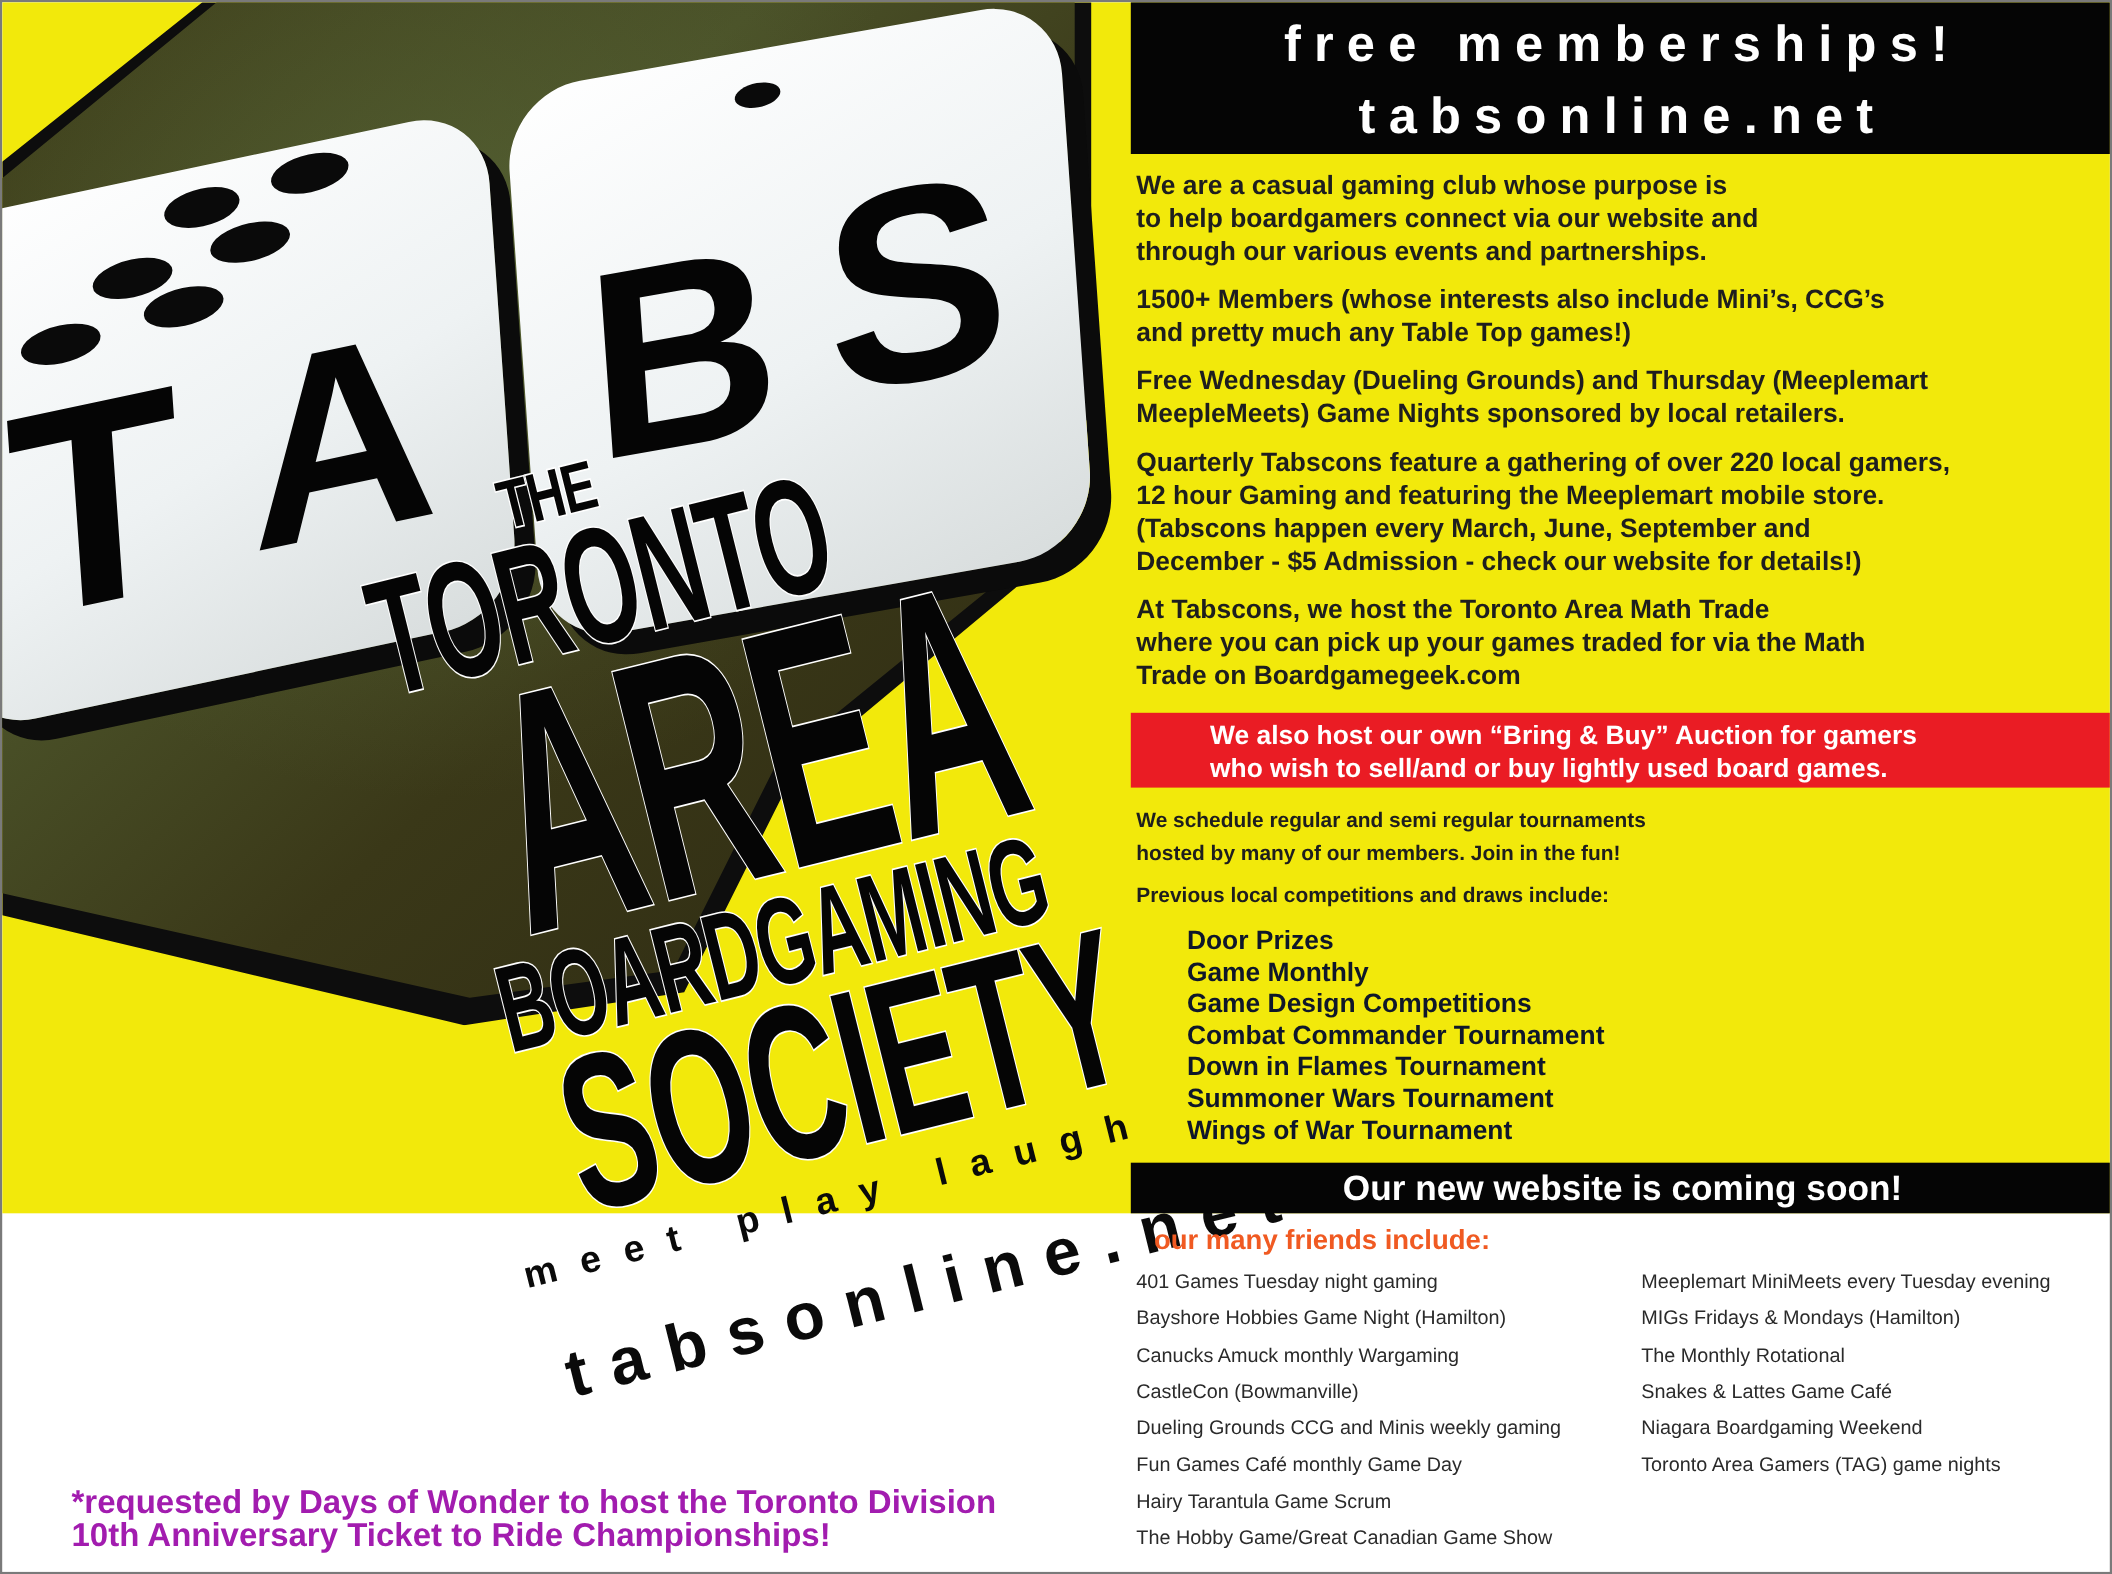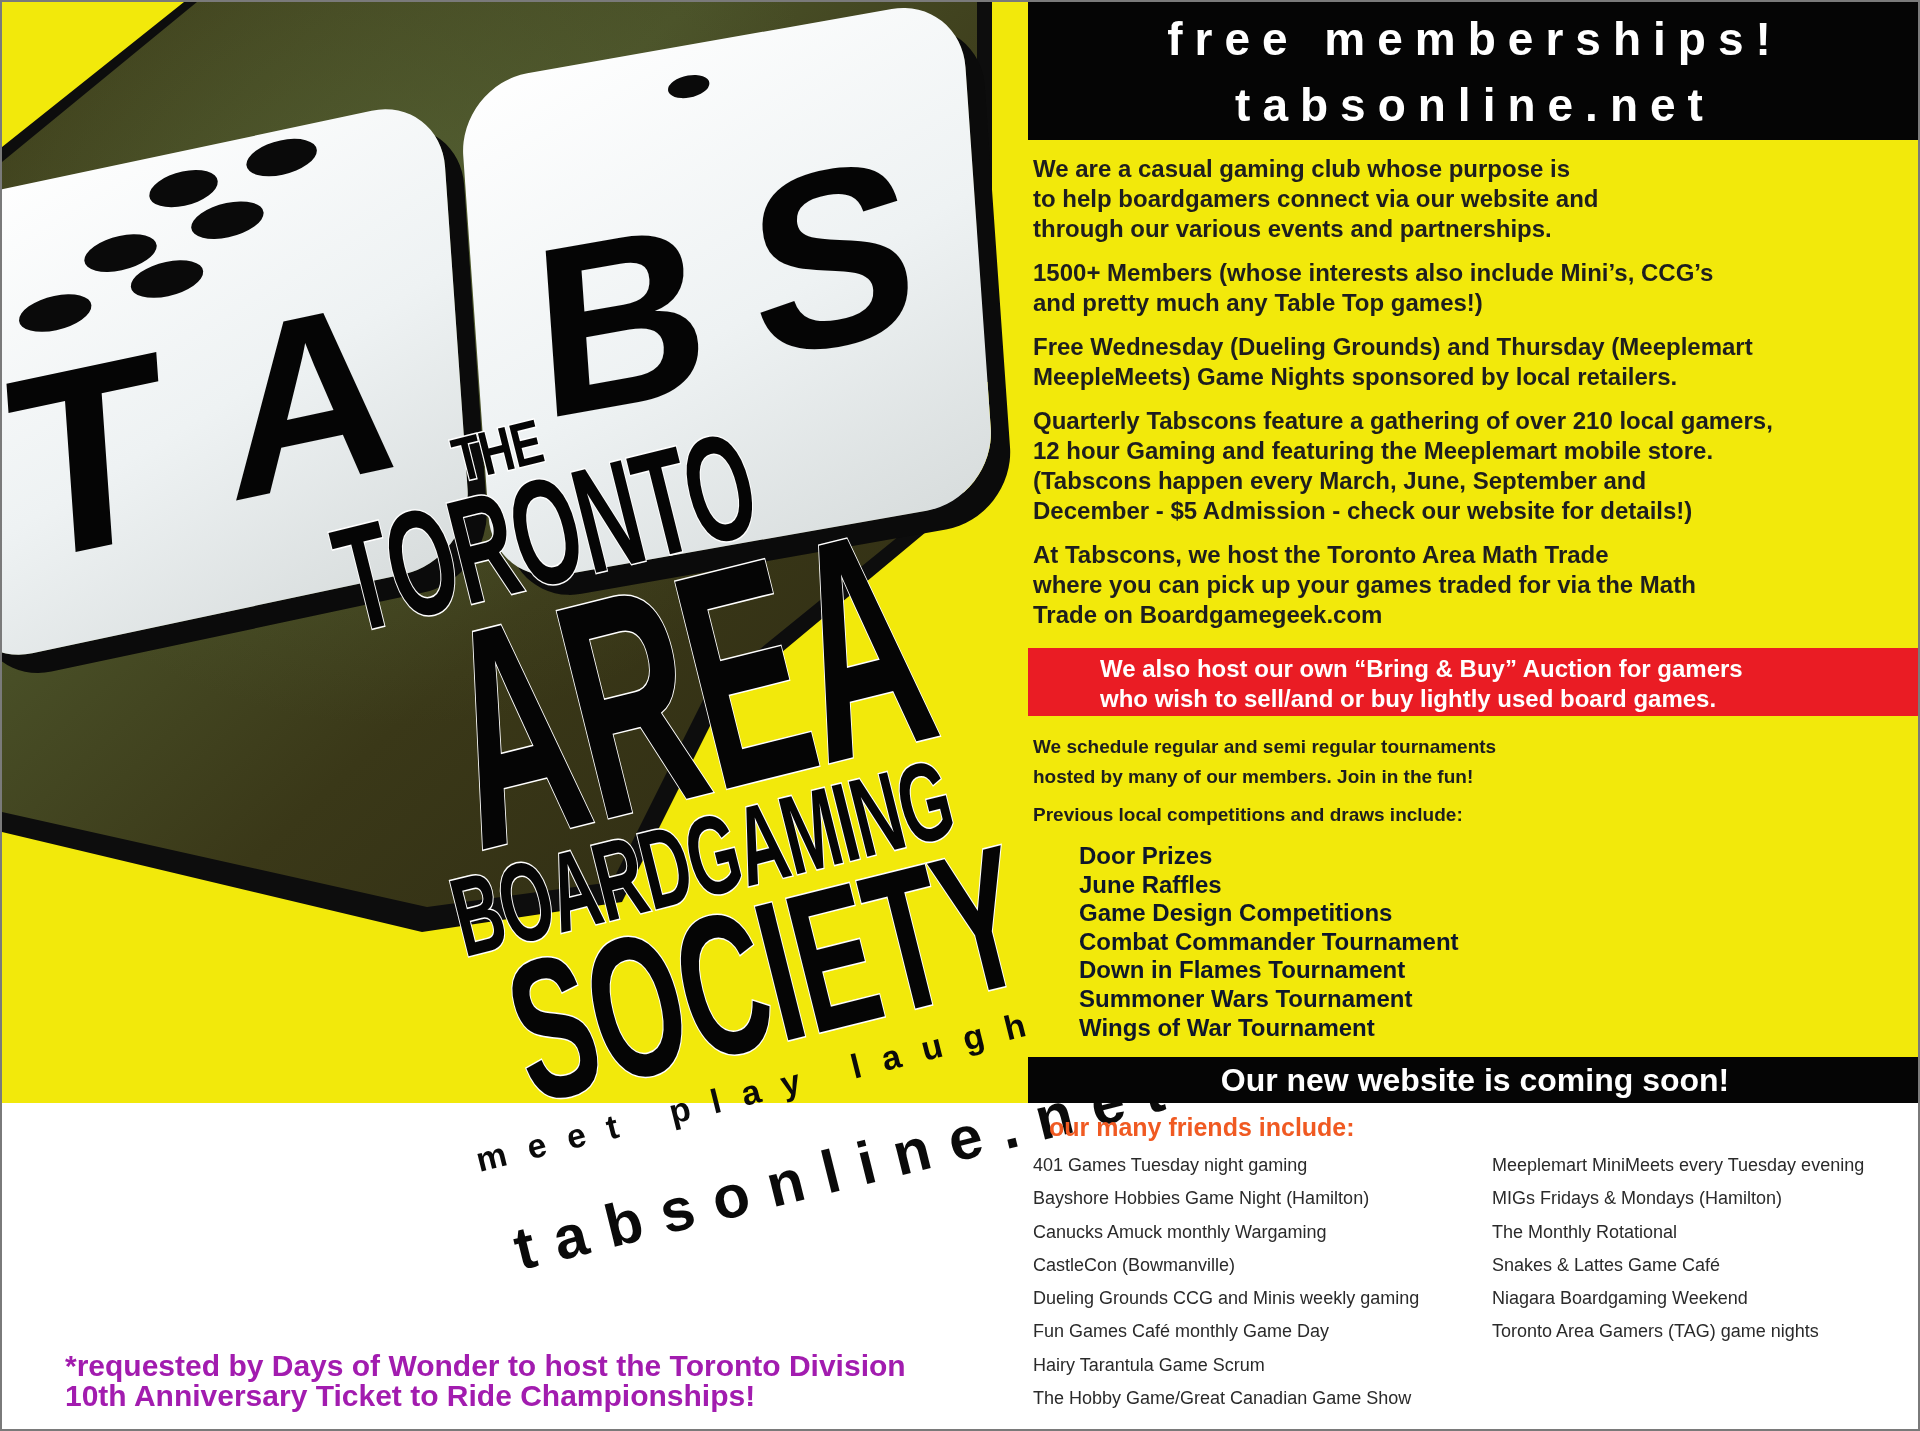--- a/index.html
+++ b/index.html
@@ -133,21 +133,21 @@
     </p>
     <p>
       <span class="line">1500+ Members (whose interests also include Mini’s, CCG’s</span>
       <span class="line">and pretty much any Table Top games!)</span>
     </p>
     <p>
       <span class="line">Free Wednesday (Dueling Grounds) and Thursday (Meeplemart</span>
       <span class="line">MeepleMeets) Game Nights sponsored by local retailers.</span>
     </p>
     <p>
-      <span class="line">Quarterly Tabscons feature a gathering of over 210 local gamers,</span>
+      <span class="line">Quarterly Tabscons feature a gathering of over 220 local gamers,</span>
       <span class="line">12 hour Gaming and featuring the Meeplemart mobile store.</span>
       <span class="line">(Tabscons happen every March, June, September and</span>
       <span class="line">December - $5 Admission - check our website for details!)</span>
     </p>
     <p>
       <span class="line">At Tabscons, we host the Toronto Area Math Trade</span>
       <span class="line">where you can pick up your games traded for via the Math</span>
       <span class="line">Trade on Boardgamegeek.com</span>
     </p>
   </div>
@@ -160,21 +160,21 @@
   <div class="sched">
     <p>
       <span class="line" style="display:block">We schedule regular and semi regular tournaments</span>
       <span class="line" style="display:block">hosted by many of our members.  Join in the fun!</span>
     </p>
     <p>Previous local competitions and draws include:</p>
   </div>
 
   <ul class="prizes">
     <li>Door Prizes</li>
-    <li>June Raffles</li>
+    <li>Game Monthly</li>
     <li>Game Design Competitions</li>
     <li>Combat Commander Tournament</li>
     <li>Down in Flames Tournament</li>
     <li>Summoner Wars Tournament</li>
     <li>Wings of War Tournament</li>
   </ul>
 
   <div class="soon-bar">Our new website is coming soon!</div>
 
   <div class="friends-title">our many friends include:</div>

